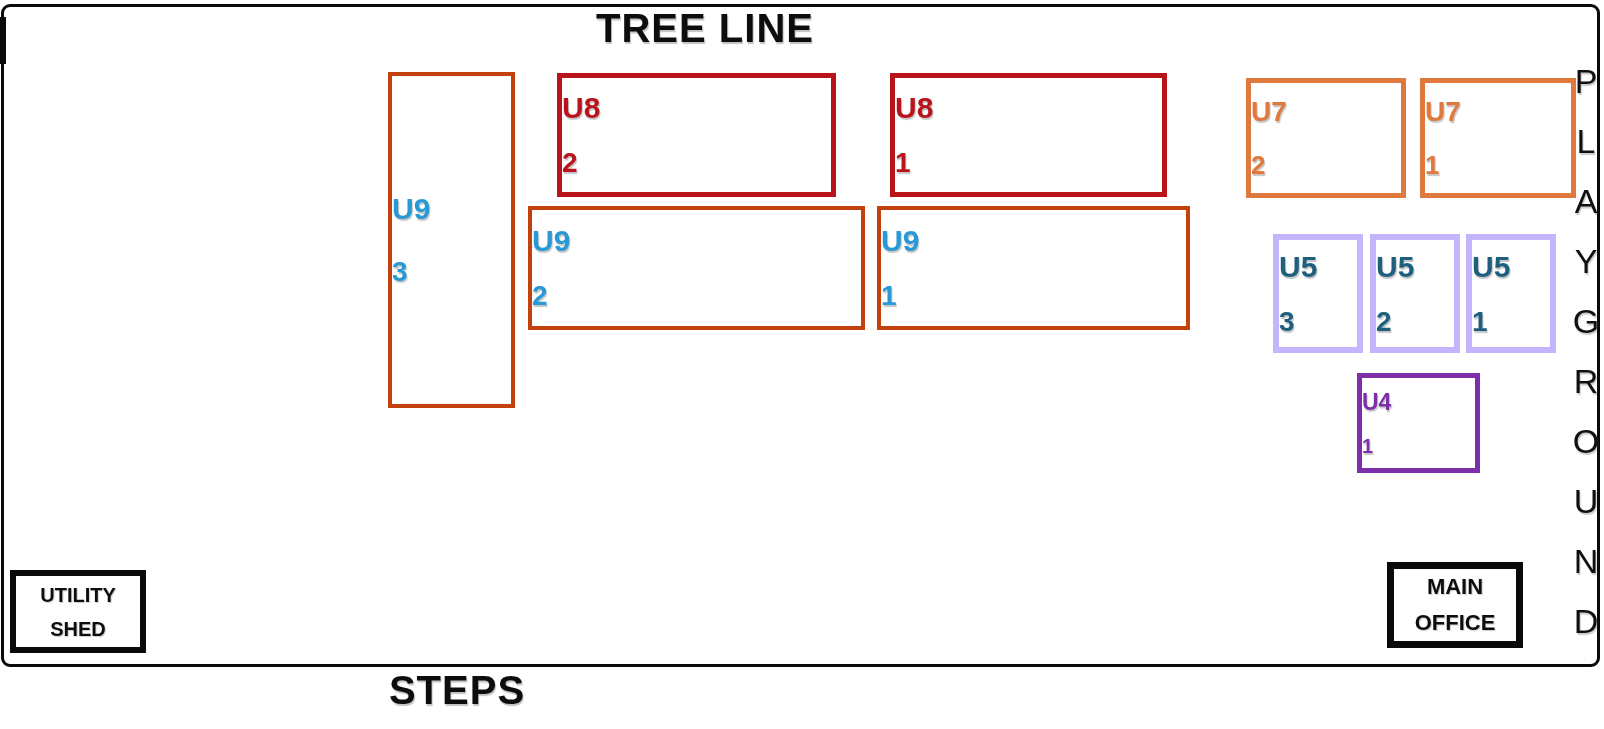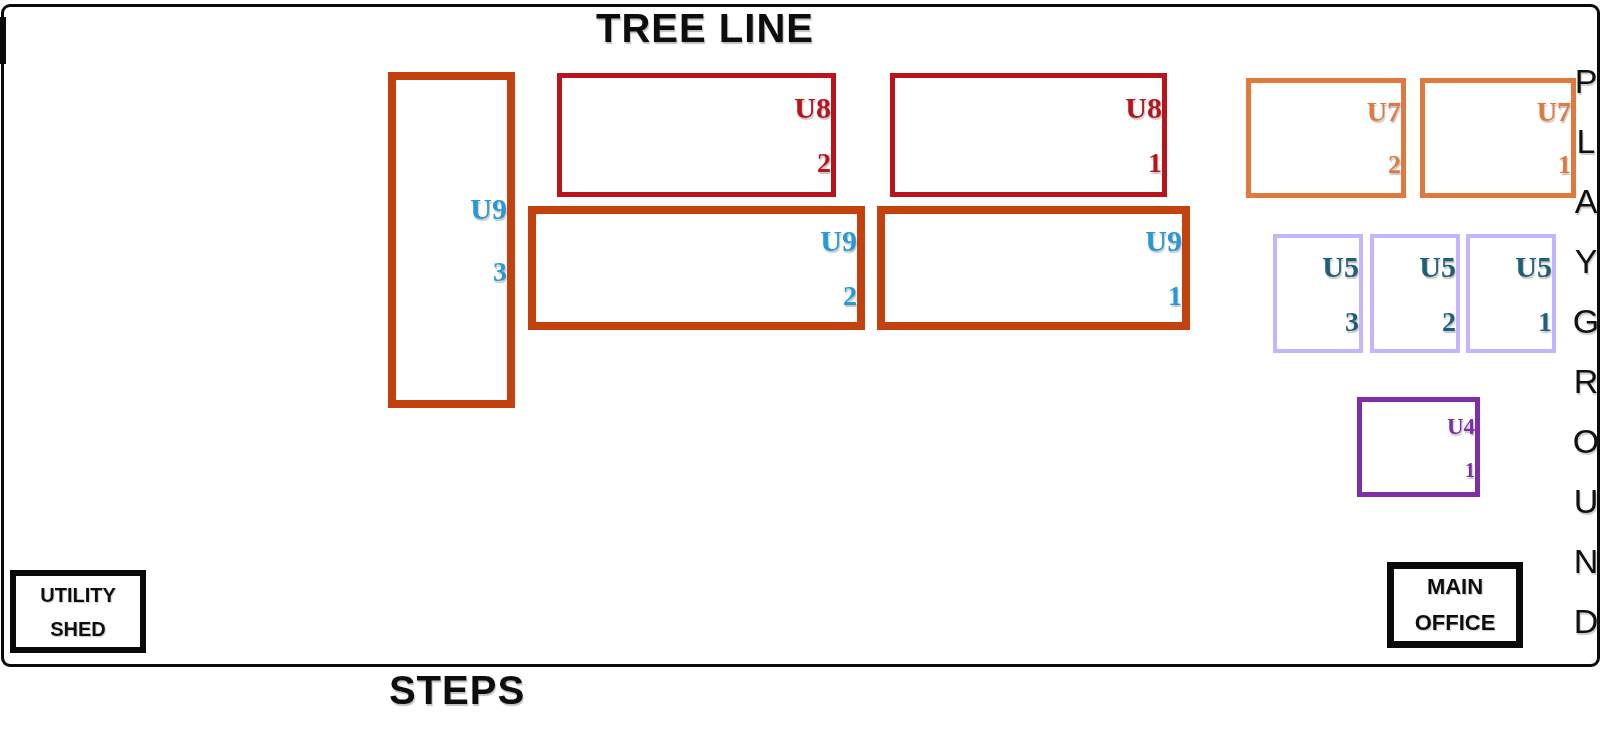--- a/index.html
+++ b/index.html
@@ -25,53 +25,53 @@
   .playground{
     position:absolute;left:1566px;top:62px;height:580px;
     writing-mode:vertical-rl;text-orientation:upright;
     font-size:34px;font-weight:500;color:#101010;letter-spacing:22px;
     text-shadow:1px 2px 1px rgba(80,80,80,.3);
   }
 
   
   .field{
     position:absolute;box-sizing:border-box;background:#fff;
-    display:flex;flex-direction:column;align-items:flex-end;justify-content:center;
-    gap:26px;text-align:center;font-family:Liberation Serif, serif;
+    display:flex;flex-direction:column;align-items:flex-start;justify-content:center;
+    gap:26px;text-align:center;
   }
   .field span{display:block;font-weight:700;line-height:1;
     text-shadow:1px 2px 1px rgba(90,90,90,.35);}
   .field span:empty{display:none;}
   .flabel{font-size:30px;}
   .fnum{font-size:28px;}
 
   
   .c-green{border:5px solid #55a33c;color:#55a33c;}
-  .c-blue{border:8px solid #c2410c;color:#2699d6;}
+  .c-blue{border:4px solid #c2410c;color:#2699d6;}
   .c-red{border:5px solid #b9141b;color:#b9141b;}
   .c-orange{border:5px solid #e0793d;color:#e0793d;margin-left:23px;}
-  .c-teal{border:4px solid #c4b5fd;color:#1e5f7e;}
+  .c-teal{border:6px solid #c4b5fd;color:#1e5f7e;}
   .c-purple{border:5px solid #7c2fa8;color:#7c2fa8;}
 
   
   .f-u11 {left:190px;top:68px;width:185px;height:589px;}
   .f-u11 .flabel{font-size:33px;}
   .f-u9-3{left:388px;top:72px;width:127px;height:336px;gap:34px;}
   .f-u8-2{left:557px;top:73px;width:279px;height:124px;}
   .f-u8-1{left:890px;top:73px;width:277px;height:124px;}
   .f-u9-2{left:528px;top:206px;width:337px;height:124px;}
   .f-u9-1{left:877px;top:206px;width:313px;height:124px;}
   .f-u7-2{left:1223px;top:78px;width:160px;height:120px;}
   .f-u7-1{left:1397px;top:78px;width:156px;height:120px;}
   .f-u7-2 .flabel,.f-u7-1 .flabel{font-size:28px;}
   .f-u7-2 .fnum,.f-u7-1 .fnum{font-size:26px;}
   .f-u5-3{left:1273px;top:234px;width:90px;height:119px;}
   .f-u5-2{left:1370px;top:234px;width:90px;height:119px;}
   .f-u5-1{left:1466px;top:234px;width:90px;height:119px;}
-  .f-u4-1{left:1357px;top:373px;width:123px;height:100px;gap:22px;margin-top:24px;}
+  .f-u4-1{left:1357px;top:373px;width:123px;height:100px;gap:22px;}
   .f-u4-1 .flabel{font-size:23px;}
   .f-u4-1 .fnum{font-size:20px;}
 
   
   .building{
     position:absolute;box-sizing:border-box;background:#fff;border:6px solid #0a0a0a;
     display:flex;flex-direction:column;align-items:center;justify-content:center;
     gap:14px;text-align:center;color:#0d0d0d;
   }
   .building span{display:block;font-weight:700;line-height:1;

